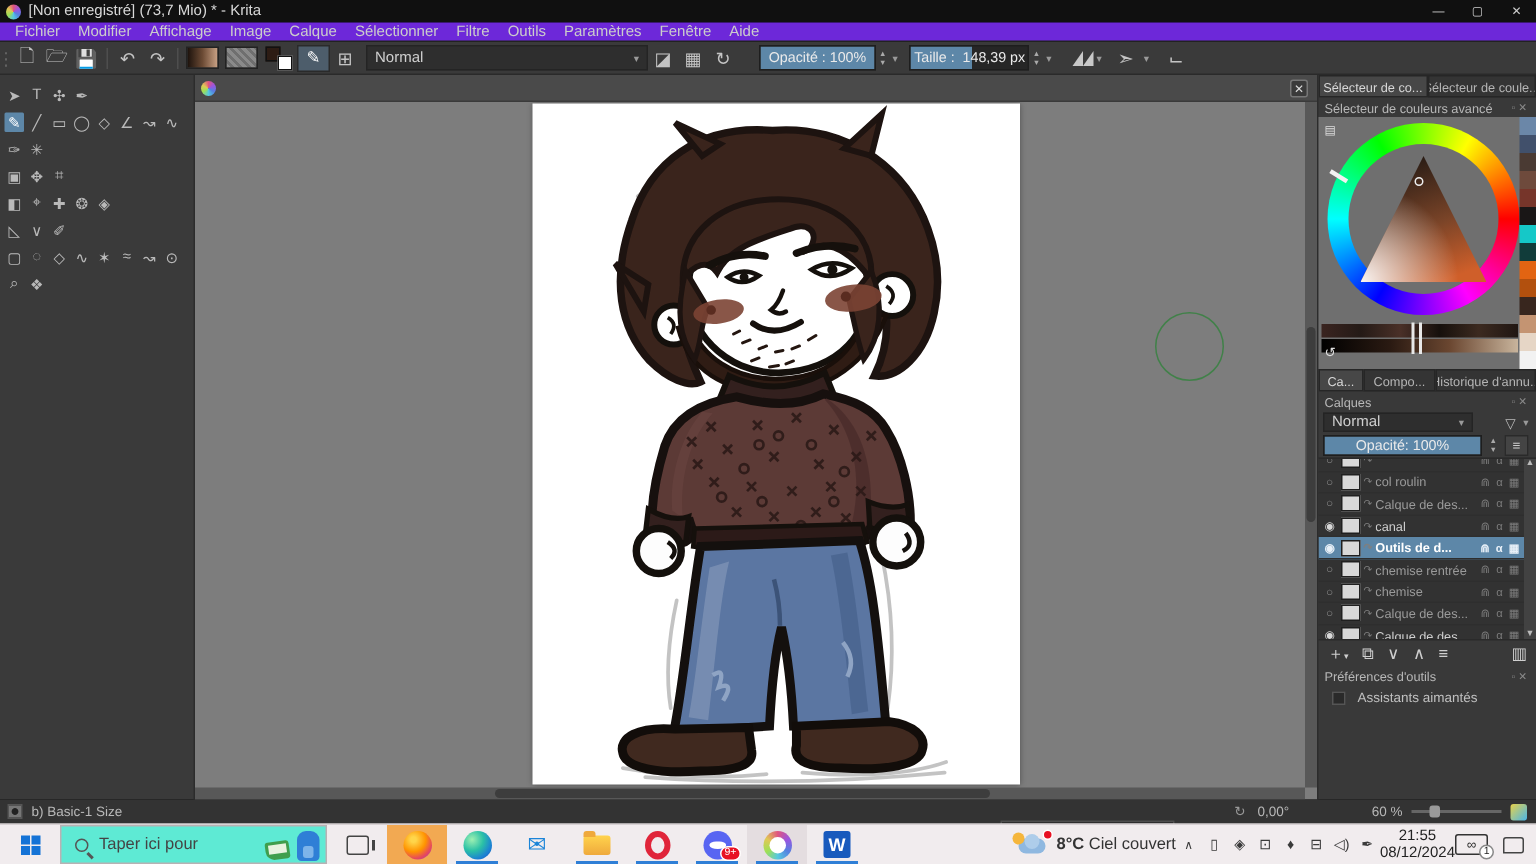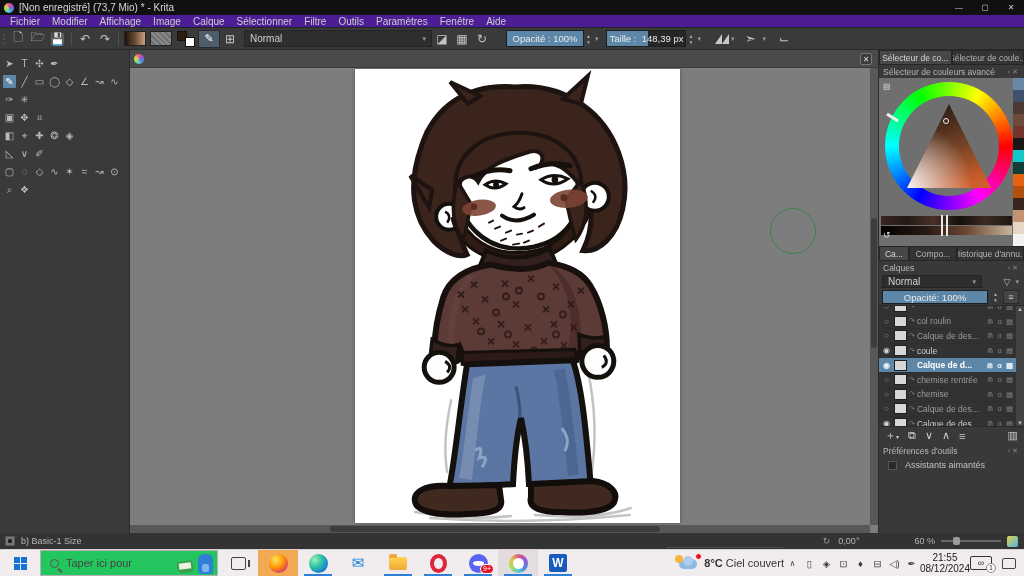--- a/index.html
+++ b/index.html
@@ -5,21 +5,21 @@
   * { margin:0; padding:0; box-sizing:border-box; }
   html,body { width:1024px; height:576px; overflow:hidden; background:#000;
               font-family:"Liberation Sans", sans-serif; -webkit-font-smoothing:antialiased; }
   
   #titlebar { position:absolute; left:0; top:0; width:1024px; height:15px; background:#101010;
               color:#d8d8d8; font-size:10px; display:flex; align-items:center; }
   .krita-logo { width:10px; height:10px; border-radius:50%; margin:0 5px 0 4px;
                 background:conic-gradient(#e0557f,#9a55e0,#5580e0,#55c8e0,#9fe055,#e0c855,#e0557f); }
   .wc { width:26px; height:15px; display:flex; align-items:center; justify-content:center;
         color:#cfcfcf; font-size:8px; }
-  #menubar { position:absolute; left:0; top:15px; width:1024px; height:13px; background:#4c1d95;
+  #menubar { position:absolute; left:0; top:15px; width:1024px; height:13px; background:#6d28d9;
              color:#cccccc; font-size:10px; display:flex; align-items:center; padding-left:4px;
              border-bottom:1px solid #222; }
   #menubar span { padding:0 6px; }
   
   #toolbar { position:absolute; left:0; top:28px; width:1024px; height:22px; background:#3a3a3a;
              display:flex; align-items:center; color:#c8c8c8; border-bottom:1px solid #2a2a2a; }
   .tbi { width:20px; height:18px; display:flex; align-items:center; justify-content:center;
          font-size:12px; color:#c4c4c4; }
   .tbsep { width:1px; height:14px; background:#4e4e4e; margin:0 3px; }
   .swatch { width:22px; height:15px; border:1px solid #222; margin:0 2px; }
@@ -134,21 +134,21 @@
   .zslider { position:relative; width:60px; height:2px; background:#666; margin:0 6px; }
   .zslider .kn { position:absolute; left:12px; top:-3px; width:7px; height:8px; background:#9a9a9a; border-radius:2px; }
   .hdr-ico { width:11px; height:11px; border-radius:2px; margin-right:6px;
              background:linear-gradient(135deg,#e8d24a,#4ab6e8); }
   
   #taskbar { position:absolute; left:0; bottom:0; width:1024px; height:27px; background:#f1ecee;
              display:flex; align-items:stretch; border-top:1px solid #d8d2d4; }
   #start { width:40px; display:flex; align-items:center; justify-content:center; }
   .winlogo { width:13px; height:13px; display:grid; grid-template-columns:6px 6px; grid-gap:1px; }
   .winlogo i { background:#1573d6; }
-  #searchbox { width:178px; background:#22c55e; border:1px solid #b8b2b4; display:flex; align-items:center;
+  #searchbox { width:178px; background:#5eead4; border:1px solid #b8b2b4; display:flex; align-items:center;
                font-size:11px; color:#444; position:relative; }
   .mag { width:9px; height:9px; border:1.5px solid #555; border-radius:50%; margin:0 7px 0 9px; position:relative; }
   .mag::after { content:""; position:absolute; left:8px; top:8px; width:5px; height:1.5px; background:#555;
                 transform:rotate(45deg); transform-origin:0 0; }
   .doodle { position:absolute; right:2px; bottom:0; width:40px; height:25px; }
   .doodle .book { position:absolute; left:2px; bottom:2px; width:16px; height:12px; background:#3f9e4d;
                   border-radius:2px 2px 2px 6px; transform:rotate(-8deg); }
   .doodle .page2 { position:absolute; left:4px; bottom:6px; width:12px; height:6px; background:#e8f2e0;
                    transform:rotate(-8deg); }
   .doodle .bag { position:absolute; right:2px; bottom:1px; width:15px; height:20px; background:#2f7fd6;
@@ -537,28 +537,28 @@
         <span class="eye">○</span>
         <span class="thumb t-shirt"></span>
         <span class="decor">↷</span>
         <span class="nm">Calque de des...</span>
         <span class="ric"><span>⋒</span> <span>α</span> <span>▦</span></span>
       </div>
       <div class="lrow vis">
         <span class="eye">◉</span>
         <span class="thumb t-sweater"></span>
         <span class="decor">↷</span>
-        <span class="nm">coule</span>
+        <span class="nm">canal</span>
         <span class="ric"><span>⋒</span> <span>α</span> <span>▦</span></span>
       </div>
       <div class="lrow vis sel">
         <span class="eye">◉</span>
         <span class="thumb t-figure"></span>
         <span class="decor">↷</span>
-        <span class="nm">Calque de d...</span>
+        <span class="nm">Outils de d...</span>
         <span class="ric"><span>⋒</span> <span>α</span> <span>▦</span></span>
       </div>
       <div class="lrow">
         <span class="eye">○</span>
         <span class="thumb t-shirt"></span>
         <span class="decor">↷</span>
         <span class="nm">chemise rentrée</span>
         <span class="ric"><span>⋒</span> <span>α</span> <span>▦</span></span>
       </div>
       <div class="lrow">

